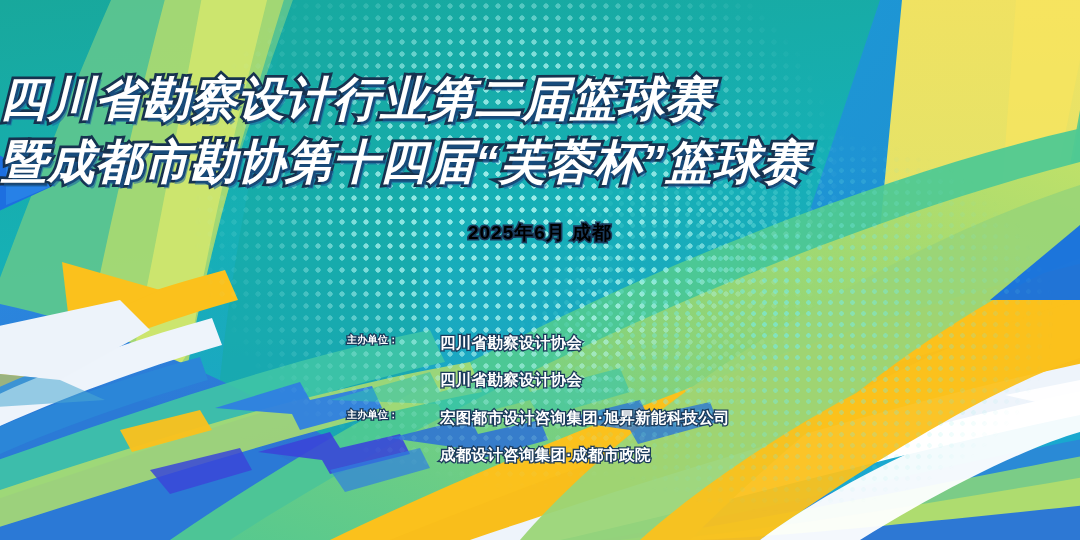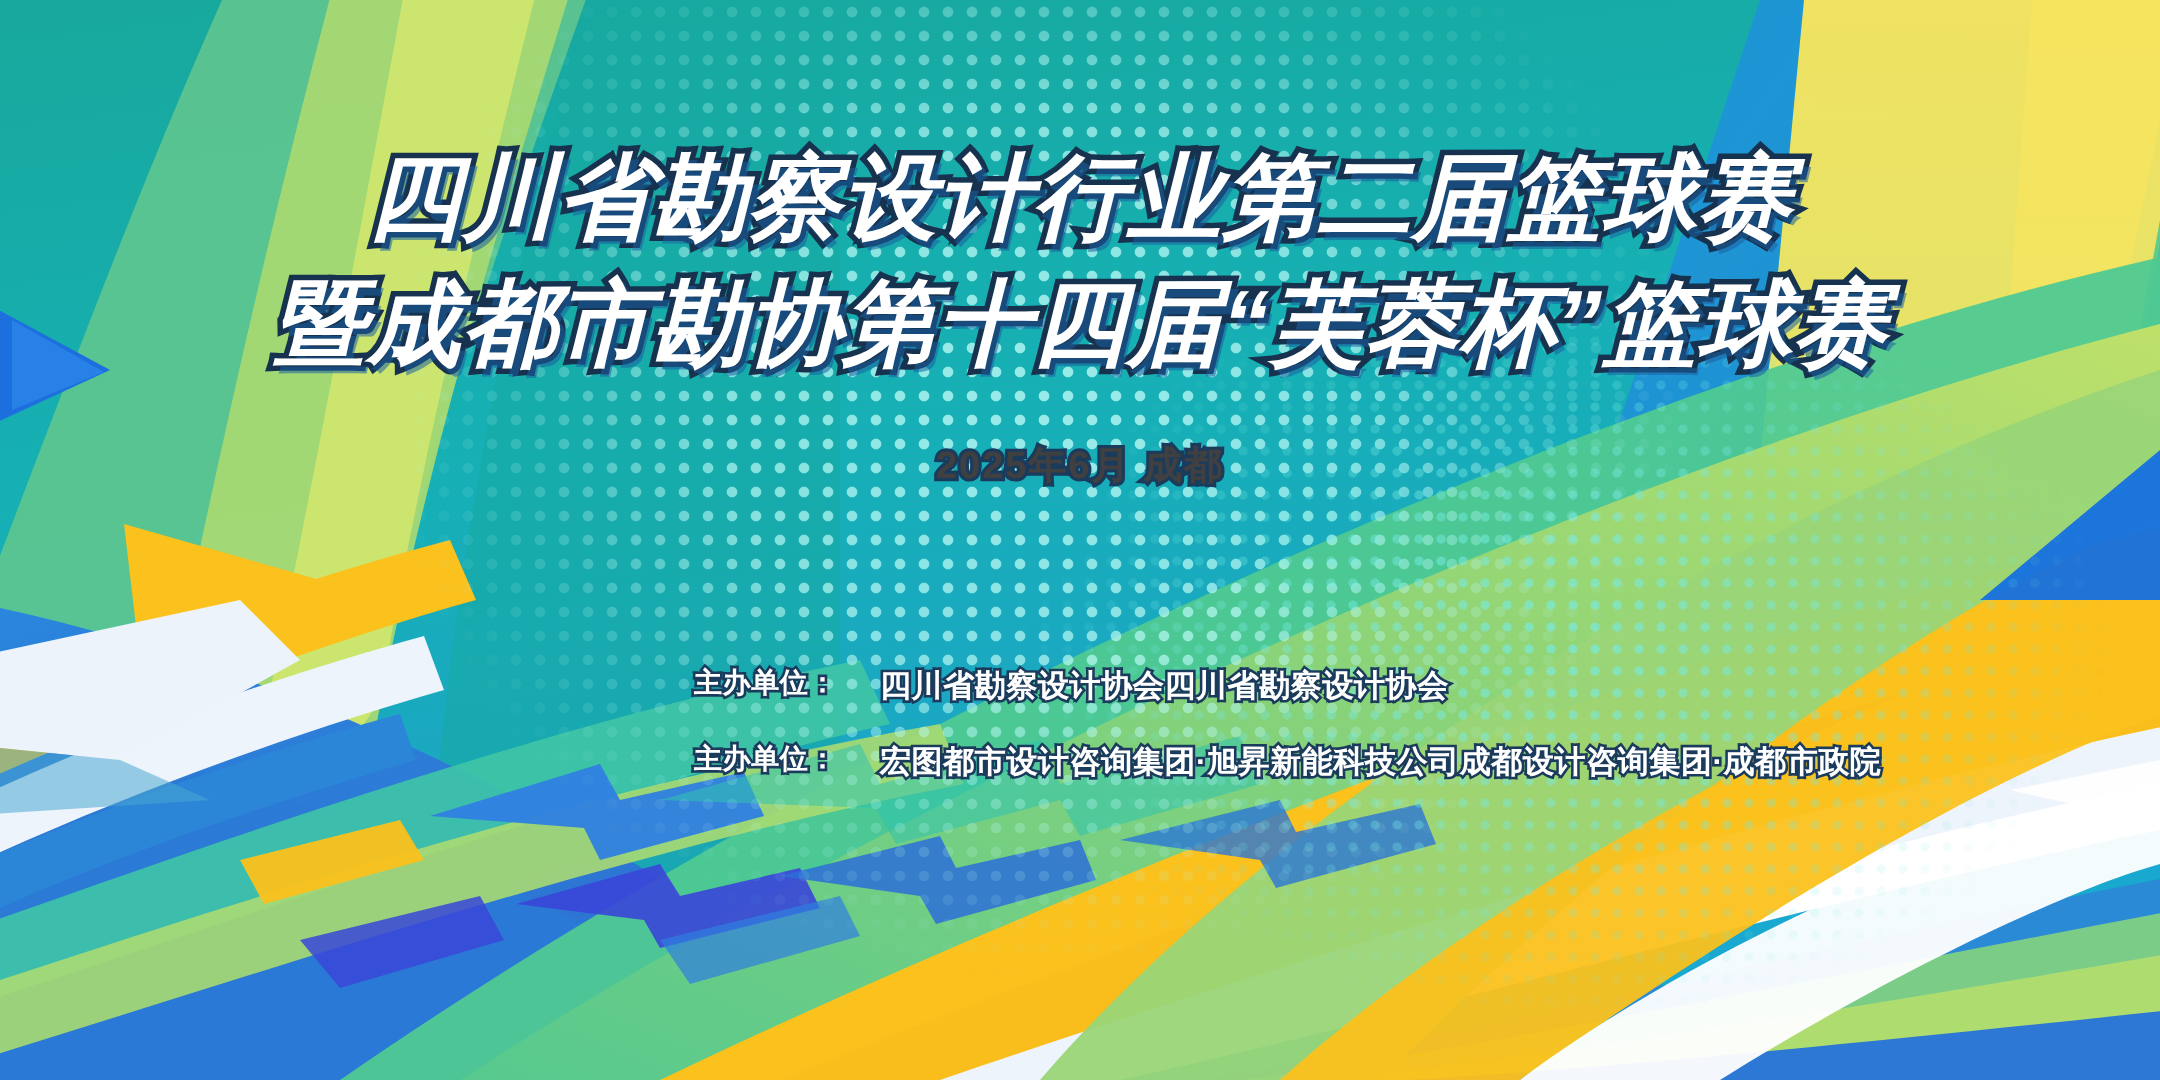--- a/index.html
+++ b/index.html
@@ -26,50 +26,50 @@
   .halftone2{
     background-image:radial-gradient(circle at 50% 50%, rgba(120,235,228,.65) 2.0px, rgba(120,235,228,0) 2.6px);
     background-size:11px 11px;
     -webkit-mask-image:radial-gradient(ellipse 300px 210px at 780px 320px, #000 5%, rgba(0,0,0,.6) 45%, transparent 92%);
             mask-image:radial-gradient(ellipse 300px 210px at 780px 320px, #000 5%, rgba(0,0,0,.6) 45%, transparent 92%);
   }
 
   
   .text-stack{position:absolute;left:0;top:0;width:1080px;height:540px;z-index:40;}
 
-  .title-wrap{position:absolute;left:0;top:72px;width:1080px;text-align:center;}
+  .title-wrap{position:absolute;left:0;top:72px;width:1080px;text-align:left;}
 
   .title-line{
     display:block;
     color:#ffffff;
     font-weight:bold;
     letter-spacing:.5px;
     line-height:1.14;
     font-style:italic;
     -webkit-text-stroke:5.5px #16324f;
     paint-order:stroke fill;
     text-shadow:3px 4px 0 rgba(28,96,160,.55);
   }
   .title-1{font-size:47px;}
   .title-2{font-size:47px;margin-top:9px;}
 
   .subtitle{
     position:absolute;left:0;top:220px;width:1080px;text-align:center;
-    color:#404040;font-size:19px;font-weight:bold;letter-spacing:1px;
+    color:#000000;font-size:19px;font-weight:bold;letter-spacing:1px;
     -webkit-text-stroke:3.2px #1b3b5c;
     paint-order:stroke fill;
   }
 
   .credits{position:absolute;left:347px;top:333px;width:560px;color:#fff;}
   .credit-block{display:flex;align-items:flex-start;margin-bottom:17px;}
   .credit-label{
-    flex:0 0 auto;width:93px;font-size:14px;font-weight:bold;letter-spacing:.3px;
+    flex:0 0 auto;width:93px;font-size:10px;font-weight:bold;letter-spacing:.3px;
     -webkit-text-stroke:2.6px #1b3b5c;paint-order:stroke fill;white-space:nowrap;
   }
-  .credit-lines{display:flex;flex-direction:row;gap:0;}
+  .credit-lines{display:flex;flex-direction:column;gap:16px;}
   .credit-line{
     font-size:15.5px;font-weight:bold;letter-spacing:.3px;white-space:nowrap;
     -webkit-text-stroke:2.6px #1b3b5c;paint-order:stroke fill;
   }
 </style>
 </head>
 <body>
 
 <div id="poster">
 

